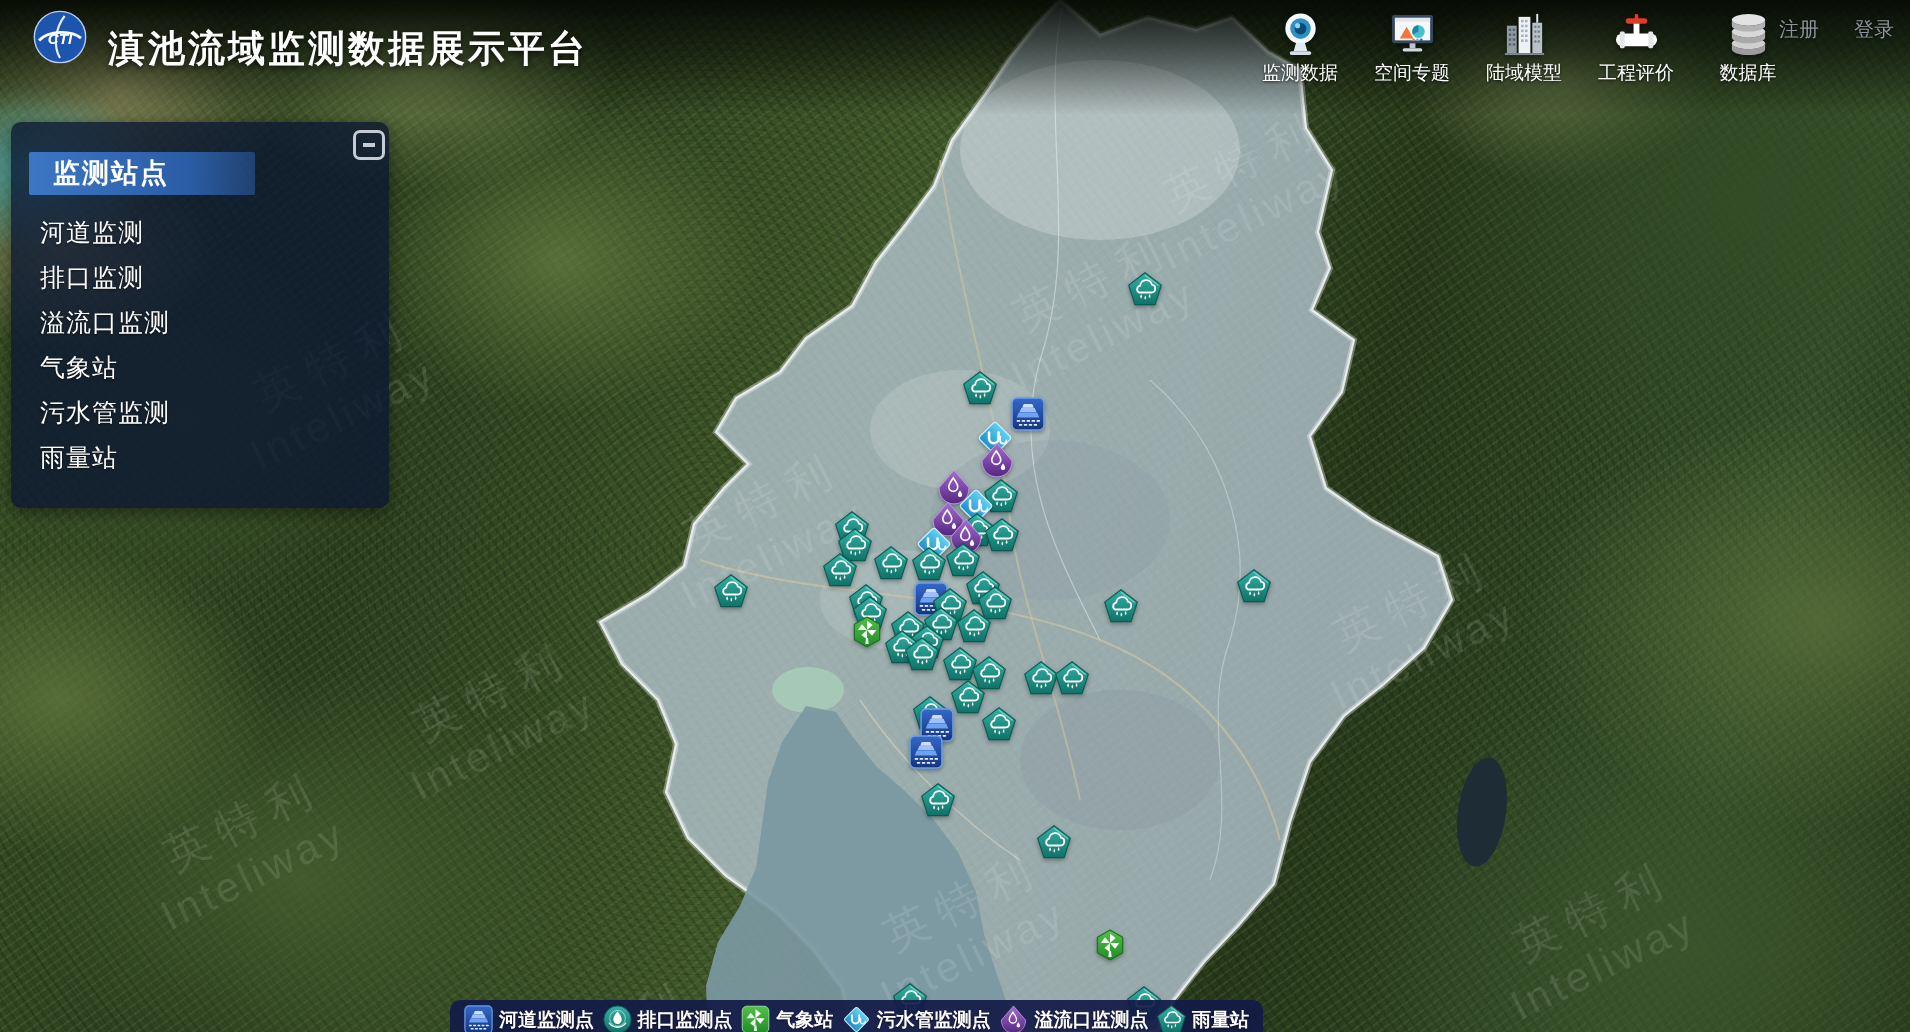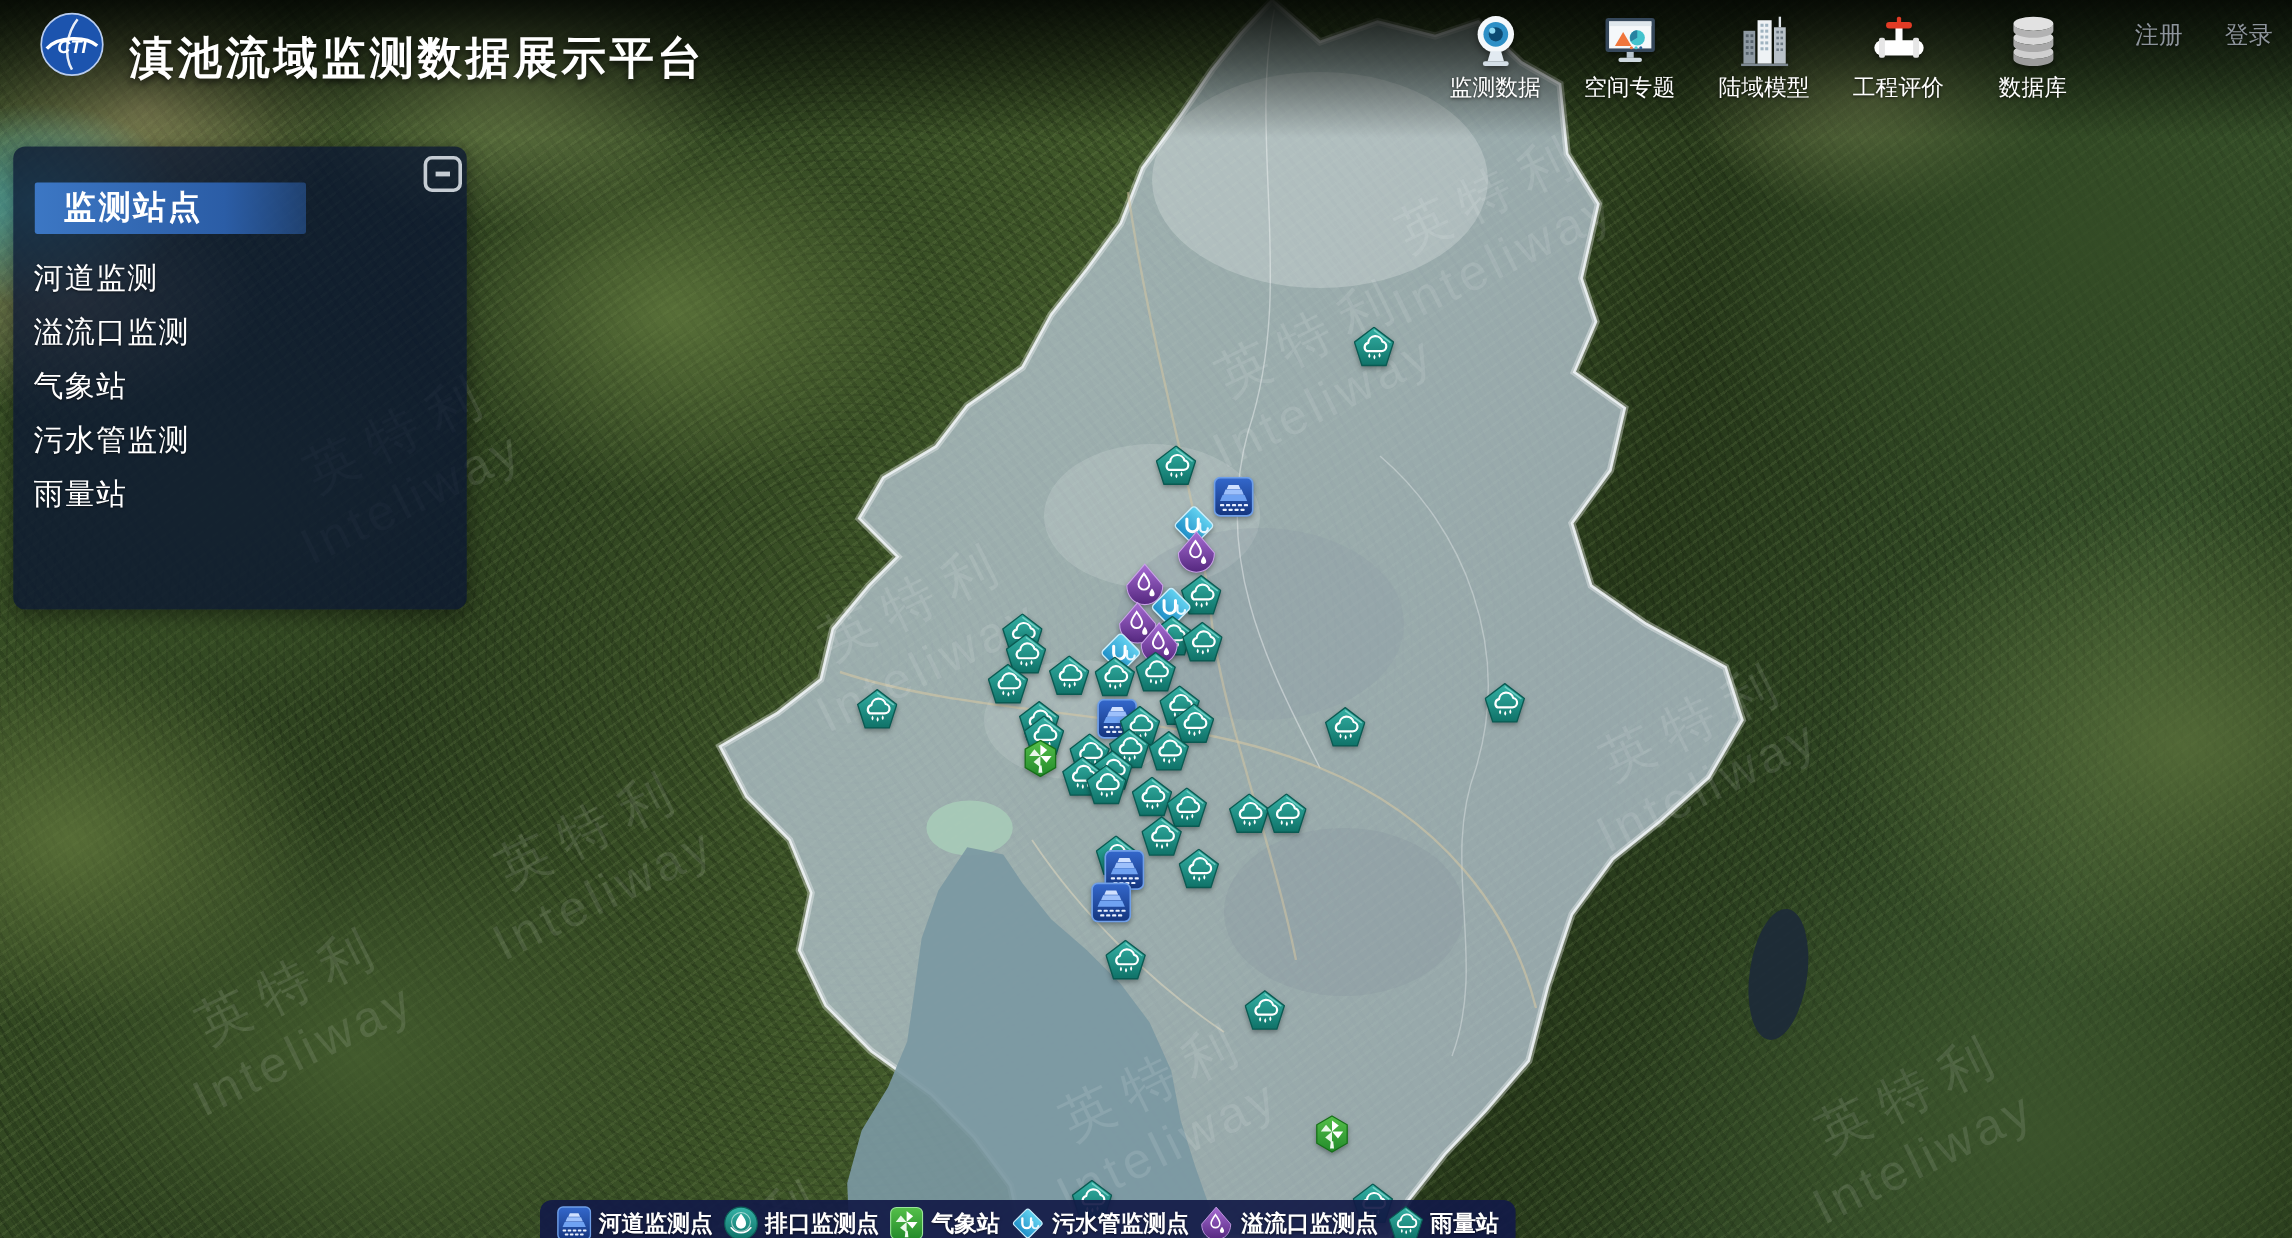--- a/index.html
+++ b/index.html
@@ -43,21 +43,21 @@
   .marker-layer{position:absolute;inset:0;z-index:30;}
   .marker{position:absolute;filter:drop-shadow(0 2px 2px rgba(0,10,10,.35));}
   .marker svg{display:block;width:100%;height:100%;}
   
   .app-header{position:absolute;left:0;top:0;width:100%;height:92px;z-index:70;}
   .logo{position:absolute;left:32px;top:9px;width:56px;height:56px;}
   .app-title{
     position:absolute;left:108px;top:24px;font-size:37px;letter-spacing:3px;
     color:#fff;font-weight:600;text-shadow:0 2px 6px rgba(0,0,0,.8);
   }
-  .nav{position:absolute;left:1190px;top:4px;display:flex;align-items:flex-end;}
+  .nav{position:absolute;left:1244px;top:4px;display:flex;align-items:flex-end;}
   .nav-item{width:112px;display:flex;flex-direction:column;align-items:center;cursor:pointer;}
   .nav-item svg{width:47px;height:47px;margin-top:6px;filter:drop-shadow(0 2px 3px rgba(0,0,0,.5));}
   .nav-label{margin-top:3px;font-size:19px;color:#fff;text-shadow:0 1px 3px rgba(0,0,0,.85);white-space:nowrap;}
   .auth-link{position:absolute;top:16px;font-size:20px;color:#8d949b;cursor:pointer;text-shadow:0 1px 3px rgba(0,0,0,.7);margin-left:16px;}
   .auth-register{left:1763px;}
   .auth-login{left:1838px;}
   
   .sidebar{
     position:absolute;left:11px;top:122px;width:378px;height:386px;z-index:60;
     background:rgba(10,22,50,.78);border-radius:10px;box-shadow:0 4px 18px rgba(0,0,0,.45);
@@ -69,21 +69,21 @@
   }
   .collapse-btn::after{content:"";width:12px;height:3.5px;background:rgba(228,234,240,.85);}
   .sidebar-title{
     position:absolute;left:18px;top:30px;width:226px;height:43px;line-height:43px;
     background:linear-gradient(90deg,#3c77c4 0%,#2b5da6 70%,rgba(43,93,166,.55) 100%);
     color:#fff;font-size:27px;font-weight:bold;padding-left:24px;box-sizing:border-box;
     letter-spacing:2px;border-radius:2px;cursor:pointer;
   }
   .sidebar-list{position:absolute;left:0;top:88px;width:100%;}
   .sidebar-item{
-    height:45px;line-height:45px;padding-left:17px;font-size:25px;color:#fff;
+    height:45px;line-height:45px;padding-left:29px;font-size:25px;color:#fff;
     letter-spacing:1px;cursor:pointer;text-shadow:0 1px 2px rgba(0,0,0,.6);
   }
   
   .legend-bar{
     position:absolute;left:450px;top:1000px;width:813px;height:44px;z-index:50;
     background:rgba(18,26,70,.92);border-radius:10px 10px 0 0;
     display:flex;align-items:flex-start;justify-content:space-between;
     padding:5px 14px 0 14px;box-sizing:border-box;
   }
   .legend-item{display:flex;align-items:center;gap:6px;cursor:pointer;}
@@ -600,20 +600,21 @@
 
   <span class="auth-link auth-register">注册</span>
   <span class="auth-link auth-login">登录</span>
 </header>
 
 <aside class="sidebar">
   <div class="collapse-btn"></div>
   <div class="sidebar-title">监测站点</div>
   <div class="sidebar-list">
     <div class="sidebar-item">河道监测</div>
+    <div class="sidebar-item">排口监测</div>
     <div class="sidebar-item">溢流口监测</div>
     <div class="sidebar-item">气象站</div>
     <div class="sidebar-item">污水管监测</div>
     <div class="sidebar-item">雨量站</div>
   </div>
 </aside>
 
 <div class="legend-bar">
   <div class="legend-item">
     <svg>

